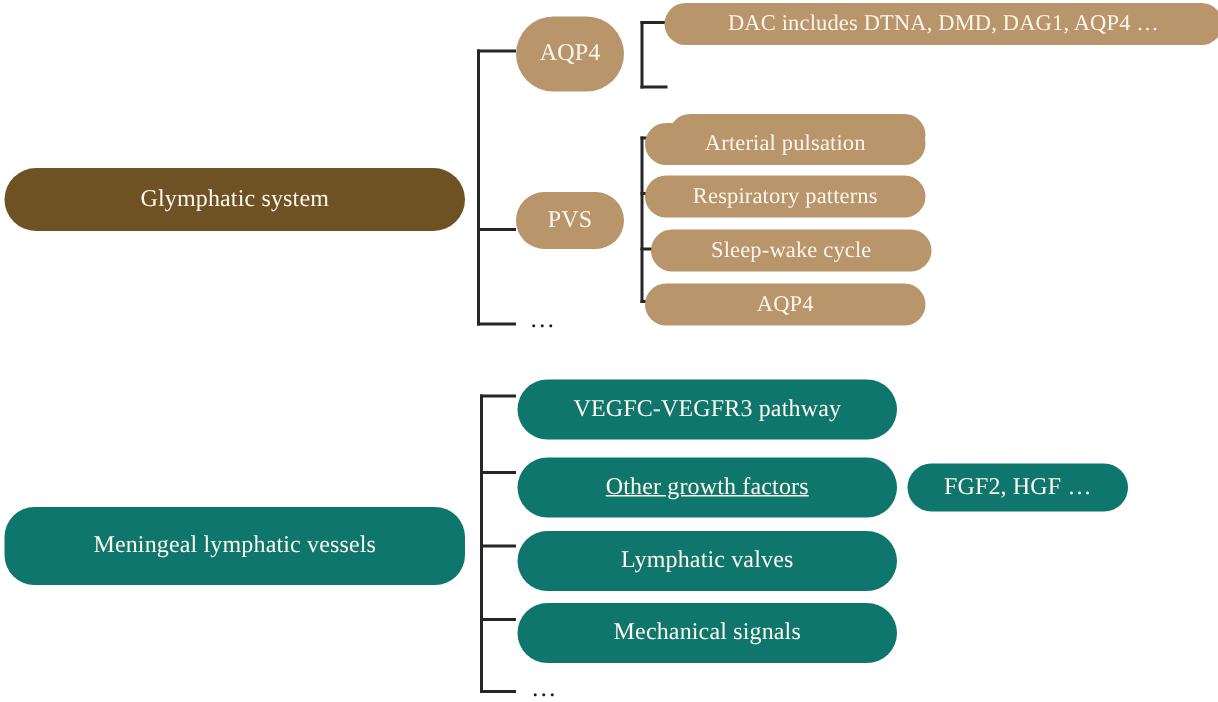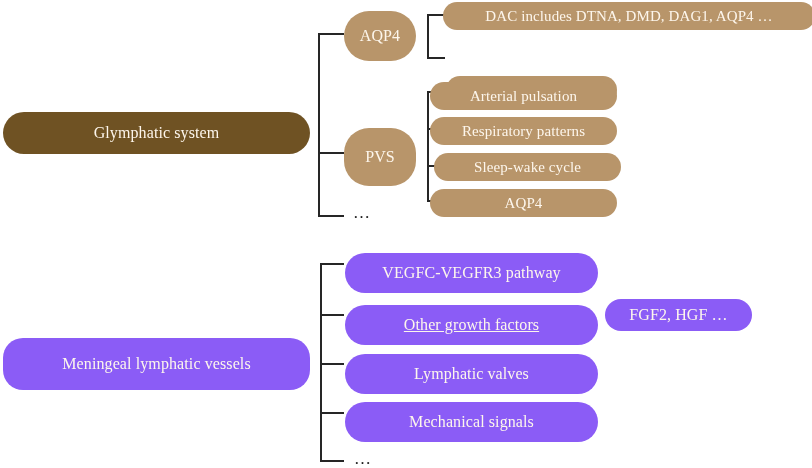--- a/index.html
+++ b/index.html
@@ -28,21 +28,21 @@
     align-items: center;
     justify-content: center;
     color: #fdf6ec;
     text-align: center;
     white-space: nowrap;
     line-height: 1;
     letter-spacing: 0.1px;
   }
   .node.brown-dark { background: #6f5223; }
   .node.brown-light { background: #b8956a; }
-  .node.green { background: #8b5cf6; }
+  .node.green { background: #0f766e; }
 
   .connector {
     position: absolute;
     background: #262626;
   }
   .connector.v { width: 2px; }
   .connector.h { height: 2px; }
 
   .ellipsis {
     position: absolute;
@@ -69,21 +69,21 @@
   <div class="connector v" style="left:427px; top:91px; height:111px;"></div>
   <div class="connector h" style="left:427px; top:91px; width:18px;"></div>
   <div class="connector h" style="left:427px; top:128px; width:18px;"></div>
   <div class="connector h" style="left:427px; top:165px; width:18px;"></div>
   <div class="connector h" style="left:427px; top:200px; width:18px;"></div>
 
   <div class="node brown-dark" style="left:3px; top:112px; width:307px; height:42px; border-radius:21px; font-size:16px;">Glymphatic system</div>
 
   <div class="node brown-light" style="left:344px; top:11px; width:72px; height:50px; border-radius:25px; font-size:16px;">AQP4</div>
 
-  <div class="node brown-light" style="left:344px; top:128px; width:72px; height:58px; border-radius:25px; font-size:16px;">PVS</div>
+  <div class="node brown-light" style="left:344px; top:128px; width:72px; height:38px; border-radius:25px; font-size:16px;">PVS</div>
 
   <div class="ellipsis" style="left:353px; top:204px; font-size:17px;">…</div>
 
   <div class="node brown-light" style="left:443px; top:2px; width:372px; height:28px; border-radius:14px; font-size:15px;">DAC includes DTNA, DMD, DAG1, AQP4 …</div>
 
   <div class="node brown-light" style="left:446px; top:44px; width:171px; height:28px; border-radius:14px; font-size:15px;margin-top:32px;">microRNA</div>
 
   <div class="node brown-light" style="left:430px; top:117px; width:187px; height:28px; border-radius:14px; font-size:15px;">Respiratory patterns</div>
 
   <div class="node brown-light" style="left:430px; top:82px; width:187px; height:28px; border-radius:14px; font-size:15px;">Arterial pulsation</div>
@@ -104,15 +104,15 @@
   <div class="node green" style="left:345px; top:253px; width:253px; height:40px; border-radius:20px; font-size:16px;">VEGFC-VEGFR3 pathway</div>
 
   <div class="node green" style="left:345px; top:305px; width:253px; height:40px; border-radius:20px; font-size:16px;text-decoration:underline;">Other growth factors</div>
 
   <div class="node green" style="left:345px; top:354px; width:253px; height:40px; border-radius:20px; font-size:16px;">Lymphatic valves</div>
 
   <div class="node green" style="left:345px; top:402px; width:253px; height:40px; border-radius:20px; font-size:16px;">Mechanical signals</div>
 
   <div class="ellipsis" style="left:354px; top:450px; font-size:17px;">…</div>
 
-  <div class="node green" style="left:605px; top:299px; width:147px; height:32px; border-radius:16px; font-size:16px;">FGF2, HGF …</div>
+  <div class="node green" style="left:605px; top:309px; width:147px; height:32px; border-radius:16px; font-size:16px;">FGF2, HGF …</div>
 
 </div>
 
 </body></html>

